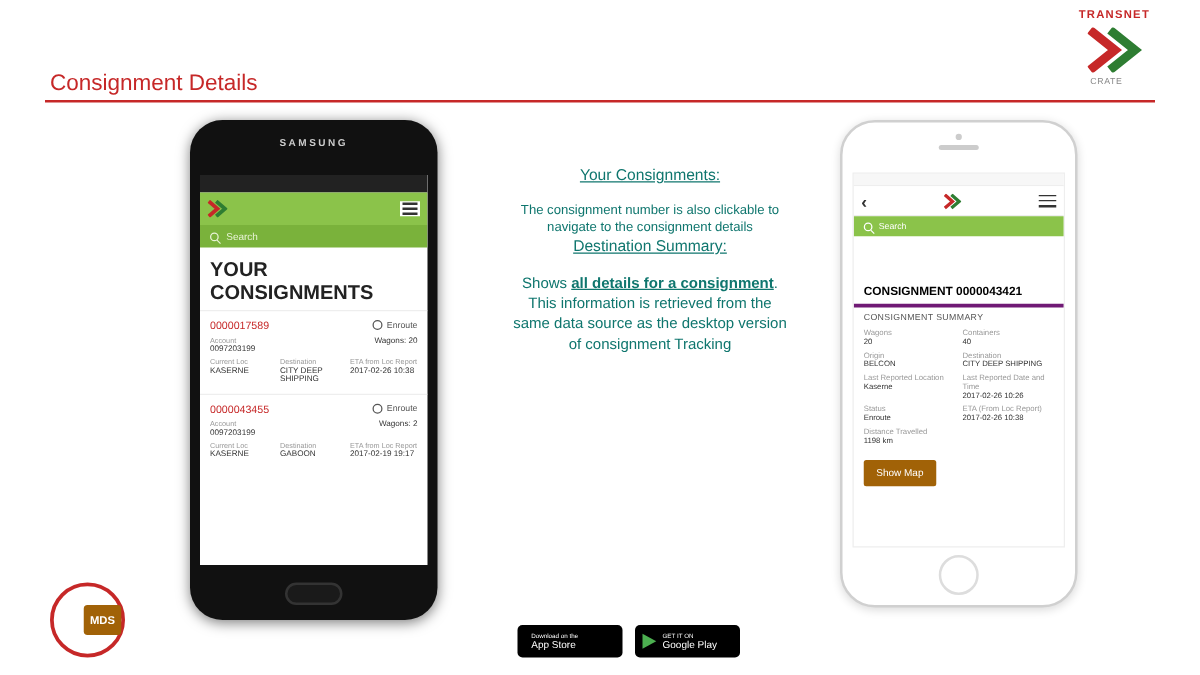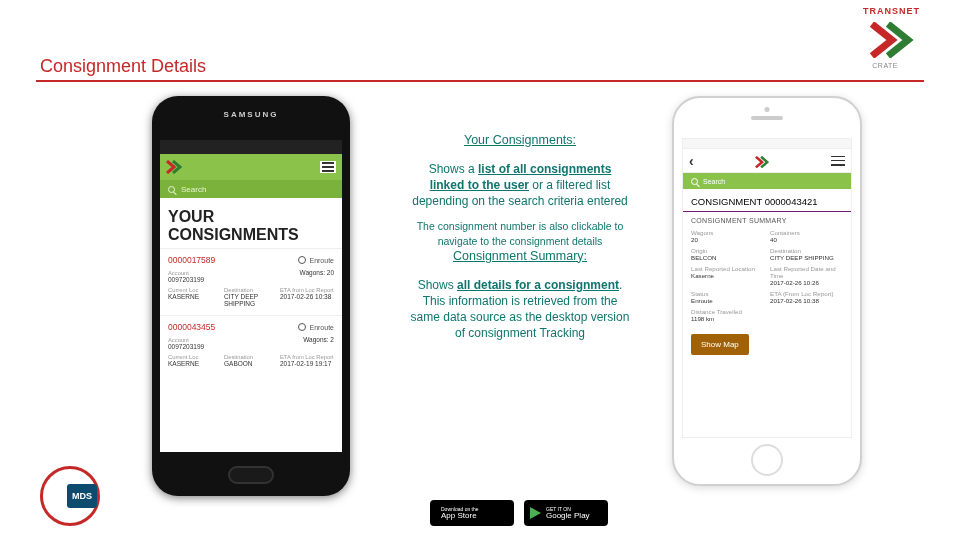--- a/index.html
+++ b/index.html
@@ -47,31 +47,31 @@
   .iphone .speaker{position:absolute;top:18px;left:50%;transform:translateX(-50%);width:32px;height:4px;background:#ccc;border-radius:2px;}
   .iphone .cam{position:absolute;top:9px;left:50%;transform:translateX(-50%);width:5px;height:5px;background:#ccc;border-radius:50%;}
   .iphone .home{position:absolute;bottom:8px;left:50%;transform:translateX(-50%);width:32px;height:32px;border:2px solid #ddd;border-radius:50%;}
   .iphone .screen{position:absolute;top:40px;left:8px;right:8px;bottom:46px;background:#fff;overflow:hidden;border:1px solid #eee;}
   .iphone .statusbar{height:10px;background:#f7f7f7;border-bottom:1px solid #eee;}
   .iphone .appbar{height:24px;background:#fff;display:flex;align-items:center;justify-content:space-between;padding:0 6px;border-bottom:1px solid #eee;}
   .iphone .appbar .back{font-size:14px;color:#333;font-weight:bold;}
   .iphone .appbar .burger{width:14px;height:10px;display:flex;flex-direction:column;justify-content:space-between;}
   .iphone .appbar .burger span{height:1.5px;background:#333;}
   .iphone .search{height:16px;background:#8bc34a;color:#fff;font-size:7px;display:flex;align-items:center;padding:0 8px;gap:5px;}
-  .iphone .consighdr{padding:7px 8px 4px;font-weight:normal;font-size:9.5px;border-bottom:1px solid #701a75;}
+  .iphone .consighdr{padding:7px 8px 4px;font-weight:bold;font-size:9.5px;border-bottom:3px solid #701a75;margin-top:32px;}
   .iphone .subhdr{padding:5px 8px 3px;font-size:7px;color:#555;letter-spacing:.3px;}
   .iphone .kv{display:grid;grid-template-columns:1fr 1fr;gap:2px 6px;padding:2px 8px;font-size:6.2px;}
   .iphone .kv .lbl{color:#999;}
   .iphone .kv .val{color:#333;}
   .iphone .mapbtn{margin:10px 8px;background:#a16207;color:#fff;font-size:8px;padding:6px 10px;display:inline-block;border-radius:2px;}
 
   .badge-mds { position:absolute; bottom:14px; left:40px; width:60px; height:60px; border:3px solid #c62828; border-radius:50%; display:flex; align-items:center; justify-content:center;}
-  .badge-mds .inner{width:40px;height:24px;background:#0c4a6e;border-radius:3px;color:#fff;font-size:9px;font-weight:bold;display:flex;align-items:center;justify-content:center;margin-left:24px;}
-
-  .stores { position:absolute; bottom:14px; left:430px; display:flex; gap:10px; }
+  .badge-mds .inner{width:40px;height:24px;background:#a16207;border-radius:3px;color:#fff;font-size:9px;font-weight:bold;display:flex;align-items:center;justify-content:center;margin-left:24px;}
+
+  .stores { position:absolute; bottom:14px; left:414px; display:flex; gap:10px; }
   .storebtn { width:84px; height:26px; background:#000; border-radius:4px; color:#fff; display:flex; align-items:center; padding:0 6px; gap:5px;}
   .storebtn .ic{font-size:13px;}
   .storebtn .tx{display:flex;flex-direction:column;line-height:1;}
   .storebtn .tx .s{font-size:5px;}
   .storebtn .tx .b{font-size:8px;font-weight:500;}
   .gplay .tri{width:0;height:0;border-left:11px solid #4caf50;border-top:6px solid transparent;border-bottom:6px solid transparent;}
 
   .mag { width:7px;height:7px;border:1px solid currentColor;border-radius:50%;position:relative;}
   .mag::after{content:'';position:absolute;width:4px;height:1px;background:currentColor;bottom:-2px;right:-3px;transform:rotate(45deg);}
 </style>
@@ -85,25 +85,22 @@
       <path d="M2 2 L22 18 L2 34" fill="none" stroke="#c62828" stroke-width="7"></path>
       <path d="M18 2 L38 18 L18 34" fill="none" stroke="#2e7d32" stroke-width="7"></path>
     </svg>
 </div>
 
 <div class="title">Consignment Details</div>
 <div class="rule"></div>
 
 <div class="col-text">
   <h4>Your Consignments:</h4>
-  <p>
-    <span>Shows a </span><b><u>list of all consignments linked to the user</u></b><span> or a filtered list depending on the search criteria entered</span>
-  </p>
   <p class="sub">The consignment number is also clickable to navigate to the consignment details</p>
-  <h4>Consignment Summary:</h4>
+  <h4>Destination Summary:</h4>
   <p>
     <span>Shows </span><b><u>all details for a consignment</u></b><span>. This information is retrieved from the same data source as the desktop version of consignment Tracking</span>
   </p>
 </div>
 
 <div class="phone samsung">
   <div class="brandtxt">SAMSUNG</div>
   <div class="screen">
     <div class="statusbar"></div>
     <div class="appbar">

